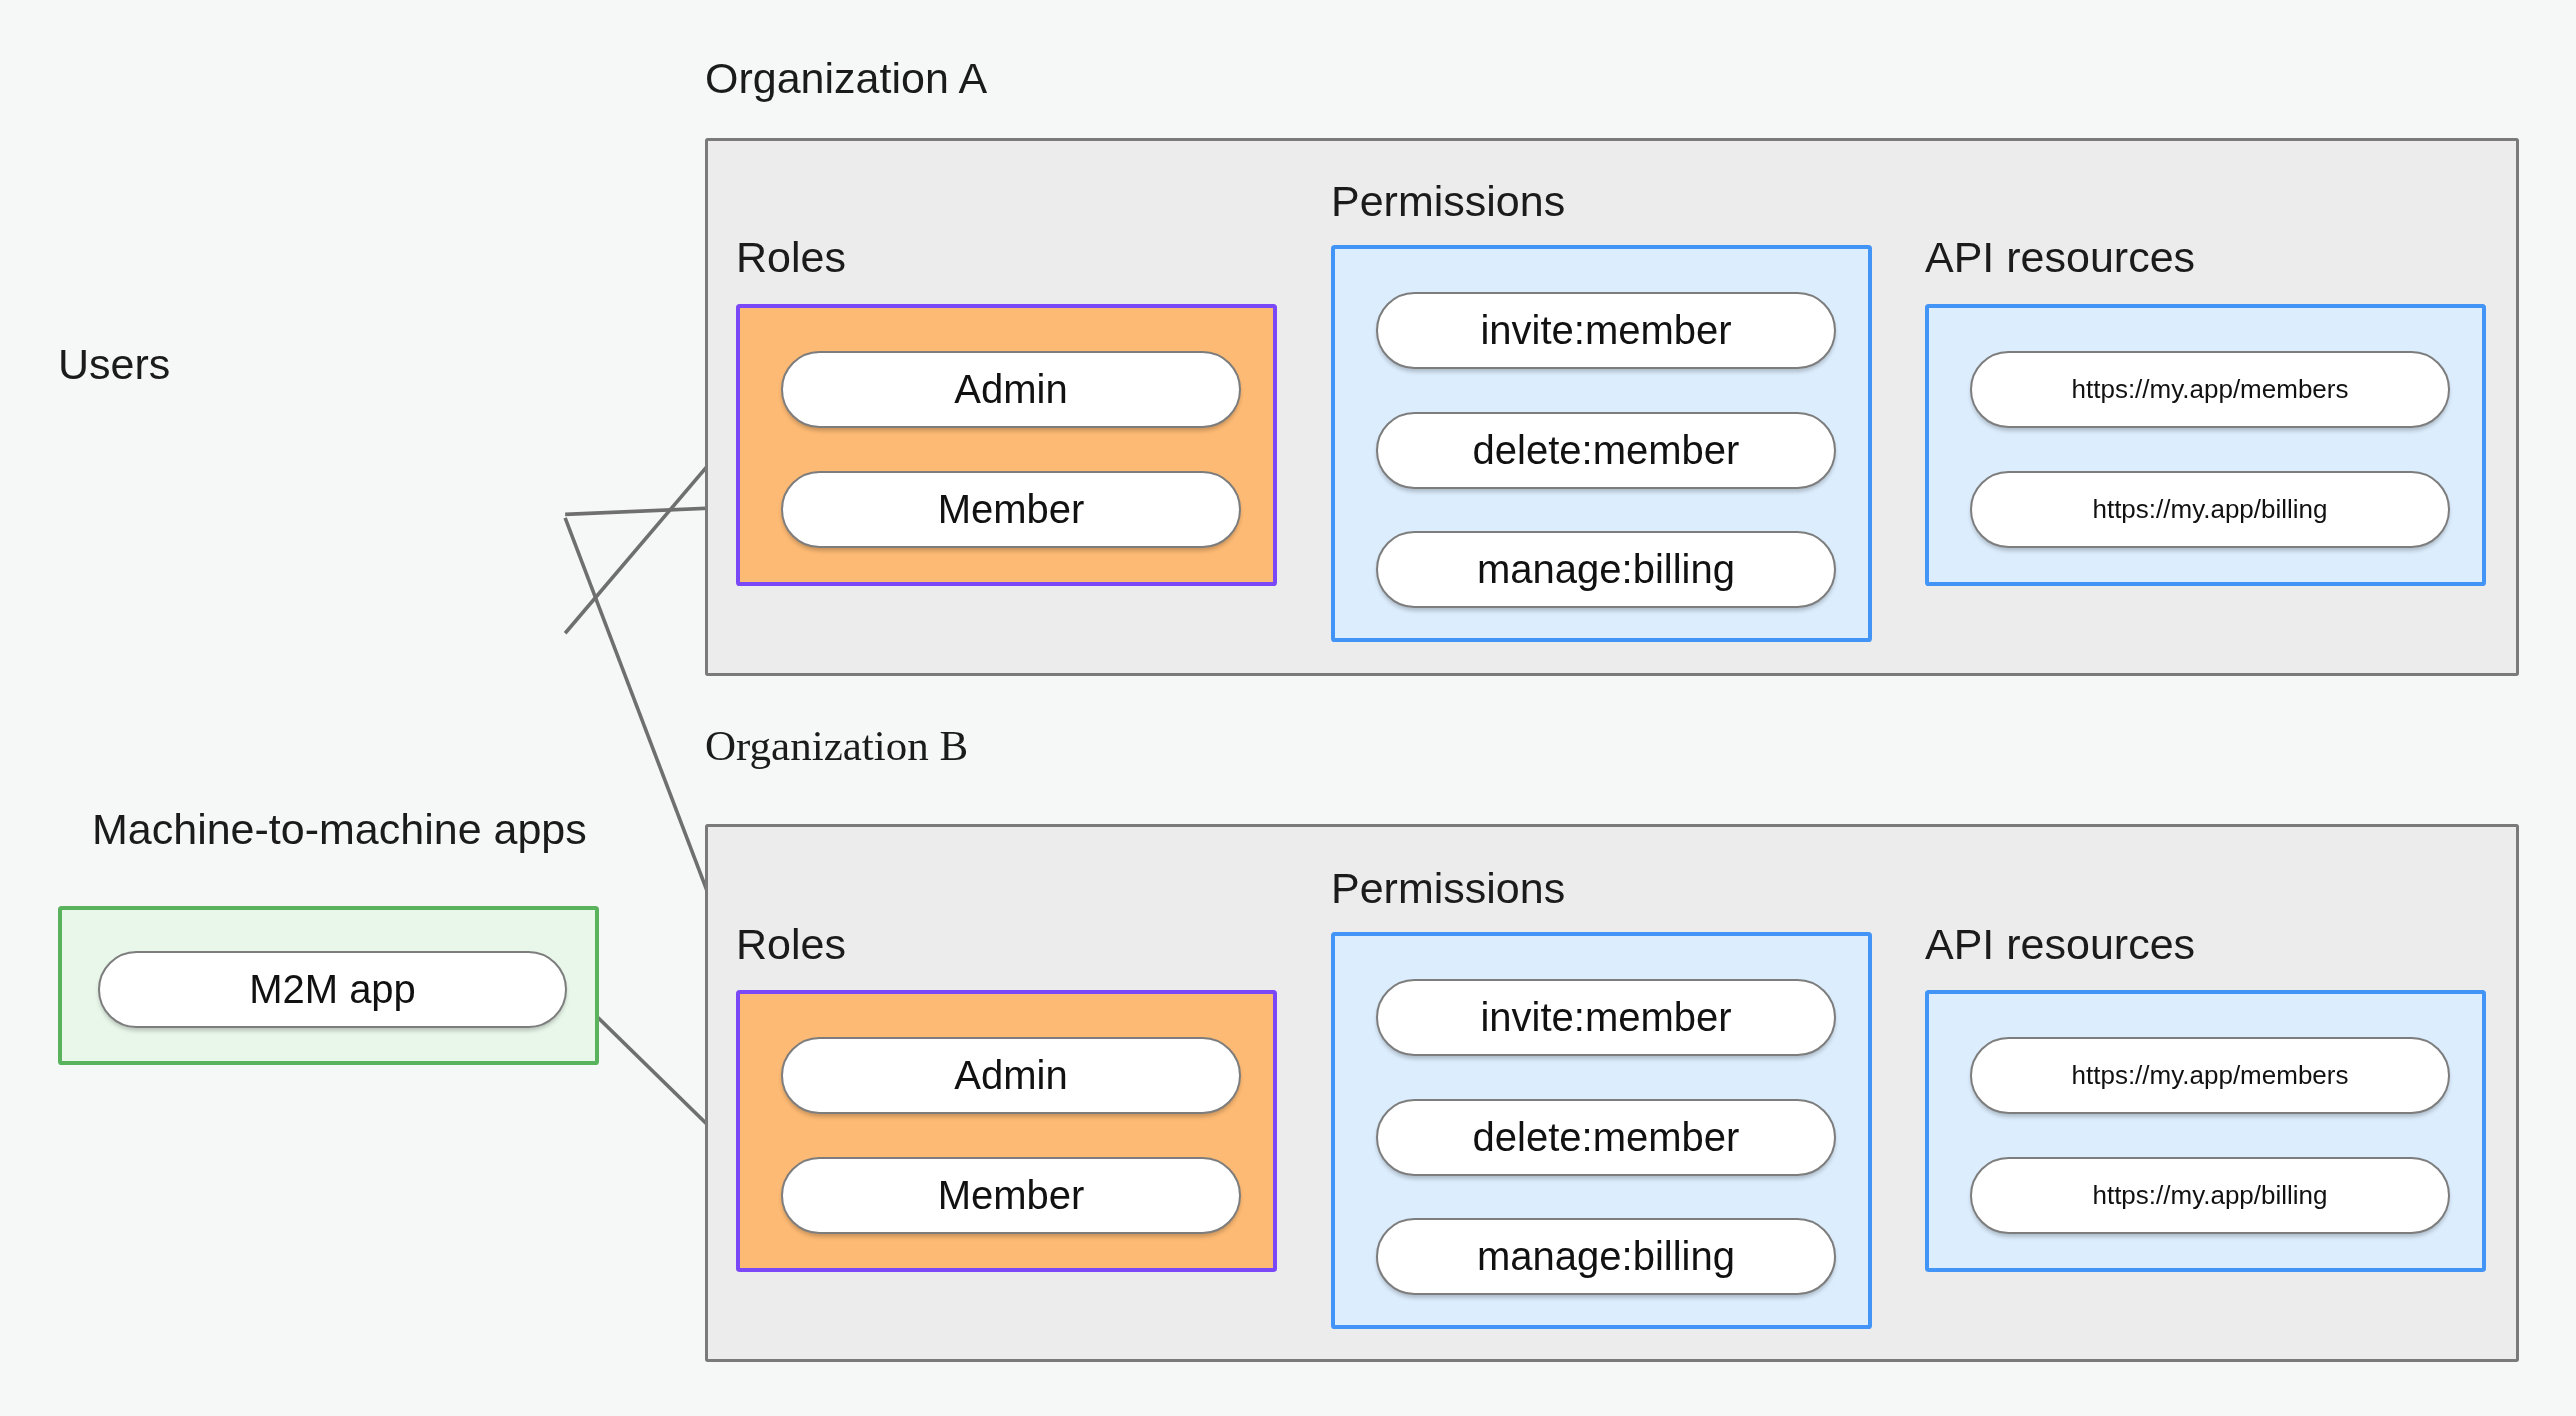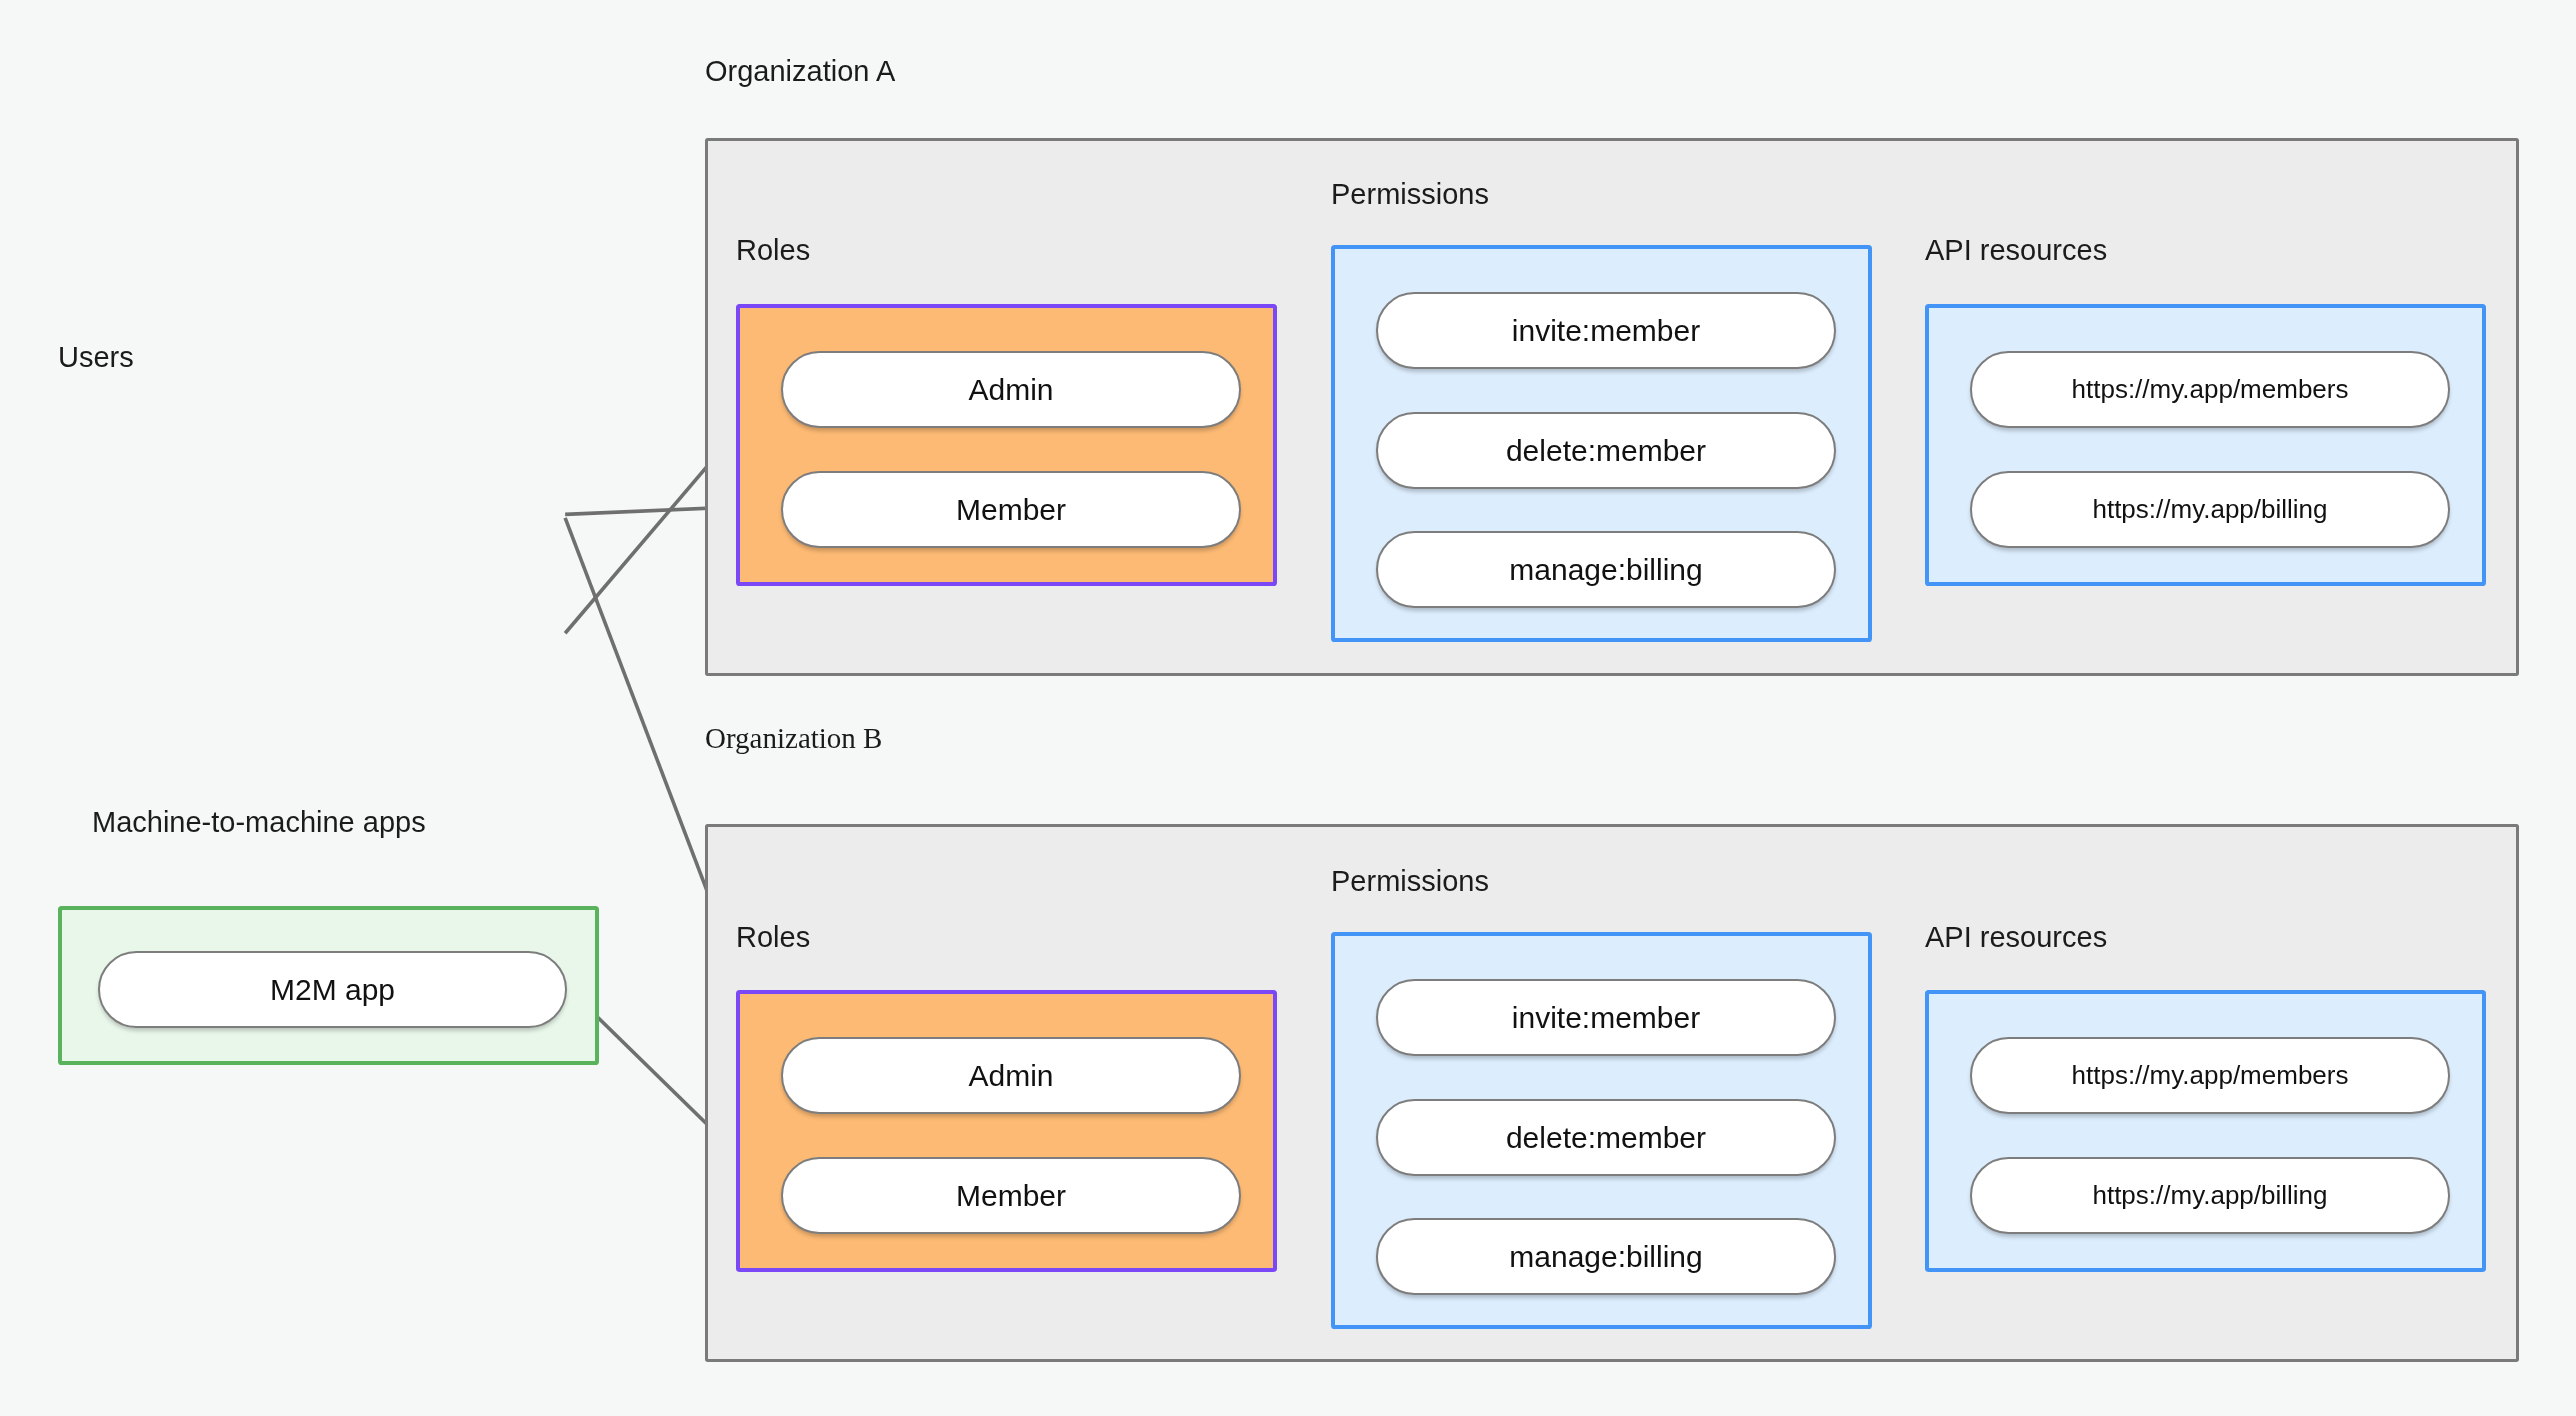--- a/index.html
+++ b/index.html
@@ -9,21 +9,21 @@
     font-family:"Liberation Sans", sans-serif;
     -webkit-font-smoothing:antialiased;
     overflow:hidden;
   }
   #stage{position:relative;width:2576px;height:1416px;}
 
   svg#edges{position:absolute;left:0;top:0;width:2576px;height:1416px;pointer-events:none;}
 
   .grp-label{
     position:absolute;
-    font-size:29px;
+    font-size:43px;
     color:#1b1b1b;
     line-height:1;
     white-space:nowrap;
   }
 
   .panel{
     position:absolute;
     box-sizing:border-box;
     background:#ececec;
     border:3.6px solid #7a7a7a;
@@ -40,21 +40,21 @@
   .zone-purple{background:#fdba74;border:4.5px solid #7b48f7;}
   .zone-blue{background:#dcedfd;border:4.5px solid #4294f7;}
 
   .pill{
     position:absolute;
     box-sizing:border-box;
     background:#ffffff;
     border:2.7px solid #7d7d7d;
     border-radius:900px;
     display:flex;align-items:center;justify-content:center;
-    font-size:30px;
+    font-size:40px;
     color:#111111;
     white-space:nowrap;
     box-shadow:0 3.6px 4.5px -0.9px rgba(0,0,0,0.22);
   }
   .pill.small{font-size:26px;}
 </style>
 </head>
 <body>
 
 <div id="stage">

